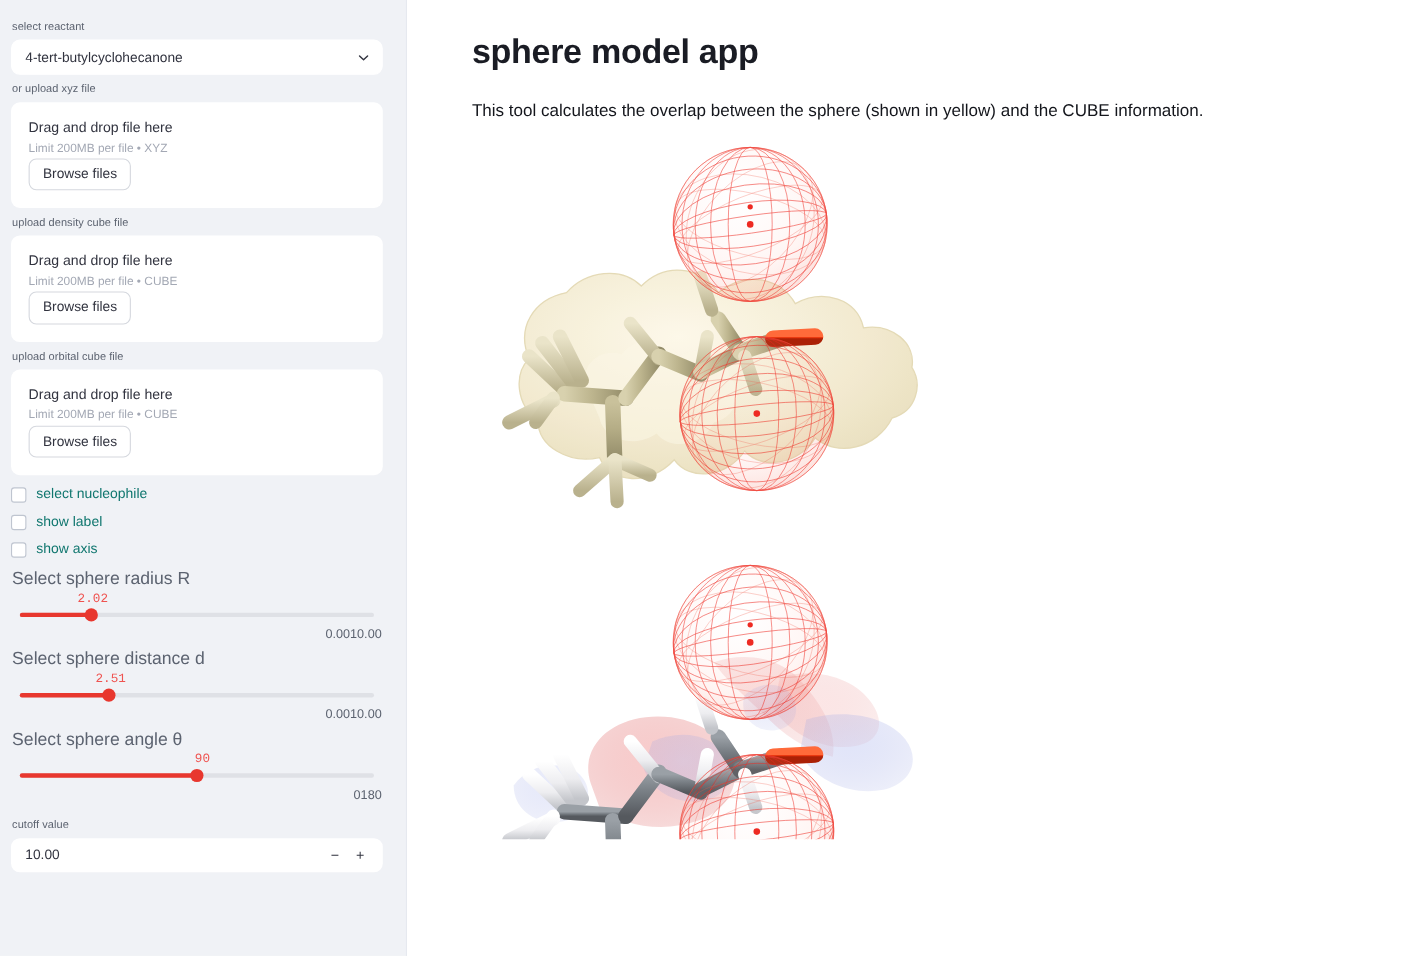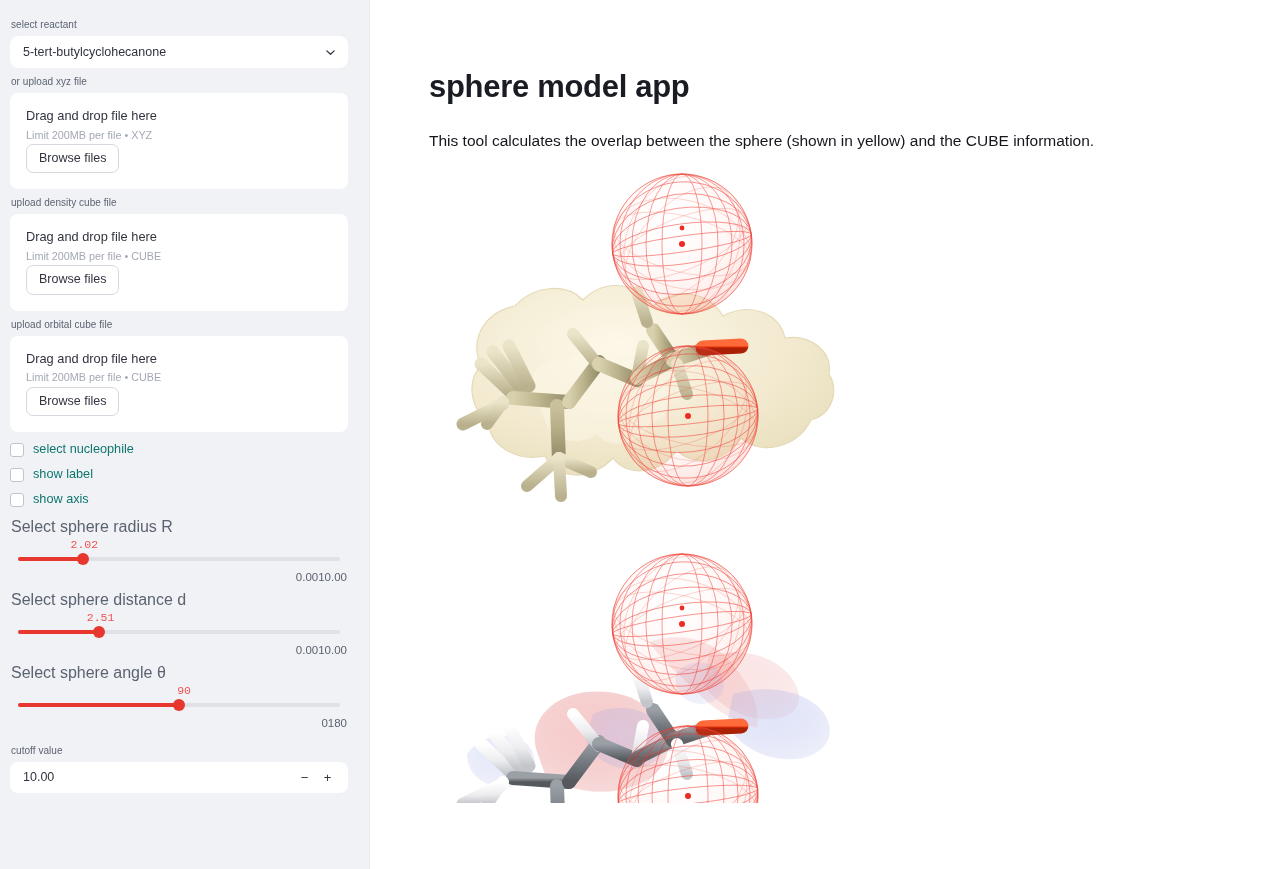--- a/index.html
+++ b/index.html
@@ -203,21 +203,20 @@
   }
 
   
   .main {
     flex: 1;
     height: 763px;
     background: #ffffff;
     padding: 22px 0 0 59px;
     overflow: hidden;
     position: relative;
-    margin-top: 40px;
   }
   .page-title {
     font-size: 31px;
     font-weight: 700;
     color: #1a1c24;
     letter-spacing: -0.3px;
     margin: 6px 0 0 0;
     line-height: 1.2;
   }
   .page-sub {
@@ -240,21 +239,21 @@
 </style>
 </head>
 <body>
 
 <div class="app">
 
   <aside class="sidebar">
 
     <div class="field-label first-label">select reactant</div>
     <div class="select-box">
-      <span class="select-value">5-tert-butylcyclohecanone</span>
+      <span class="select-value">4-tert-butylcyclohecanone</span>
       <span class="chev">
         <svg viewBox="0 0 16 16" width="13" height="13">
             <path d="M3.5 6 L8 10.2 L12.5 6" fill="none" stroke="#31333f" stroke-width="1.6" stroke-linecap="round" stroke-linejoin="round"></path>
           </svg>
       </span>
     </div>
 
     <div class="field-label">or upload xyz file</div>
     <div class="uploader">
       <div class="drop-title">Drag and drop file here</div>

